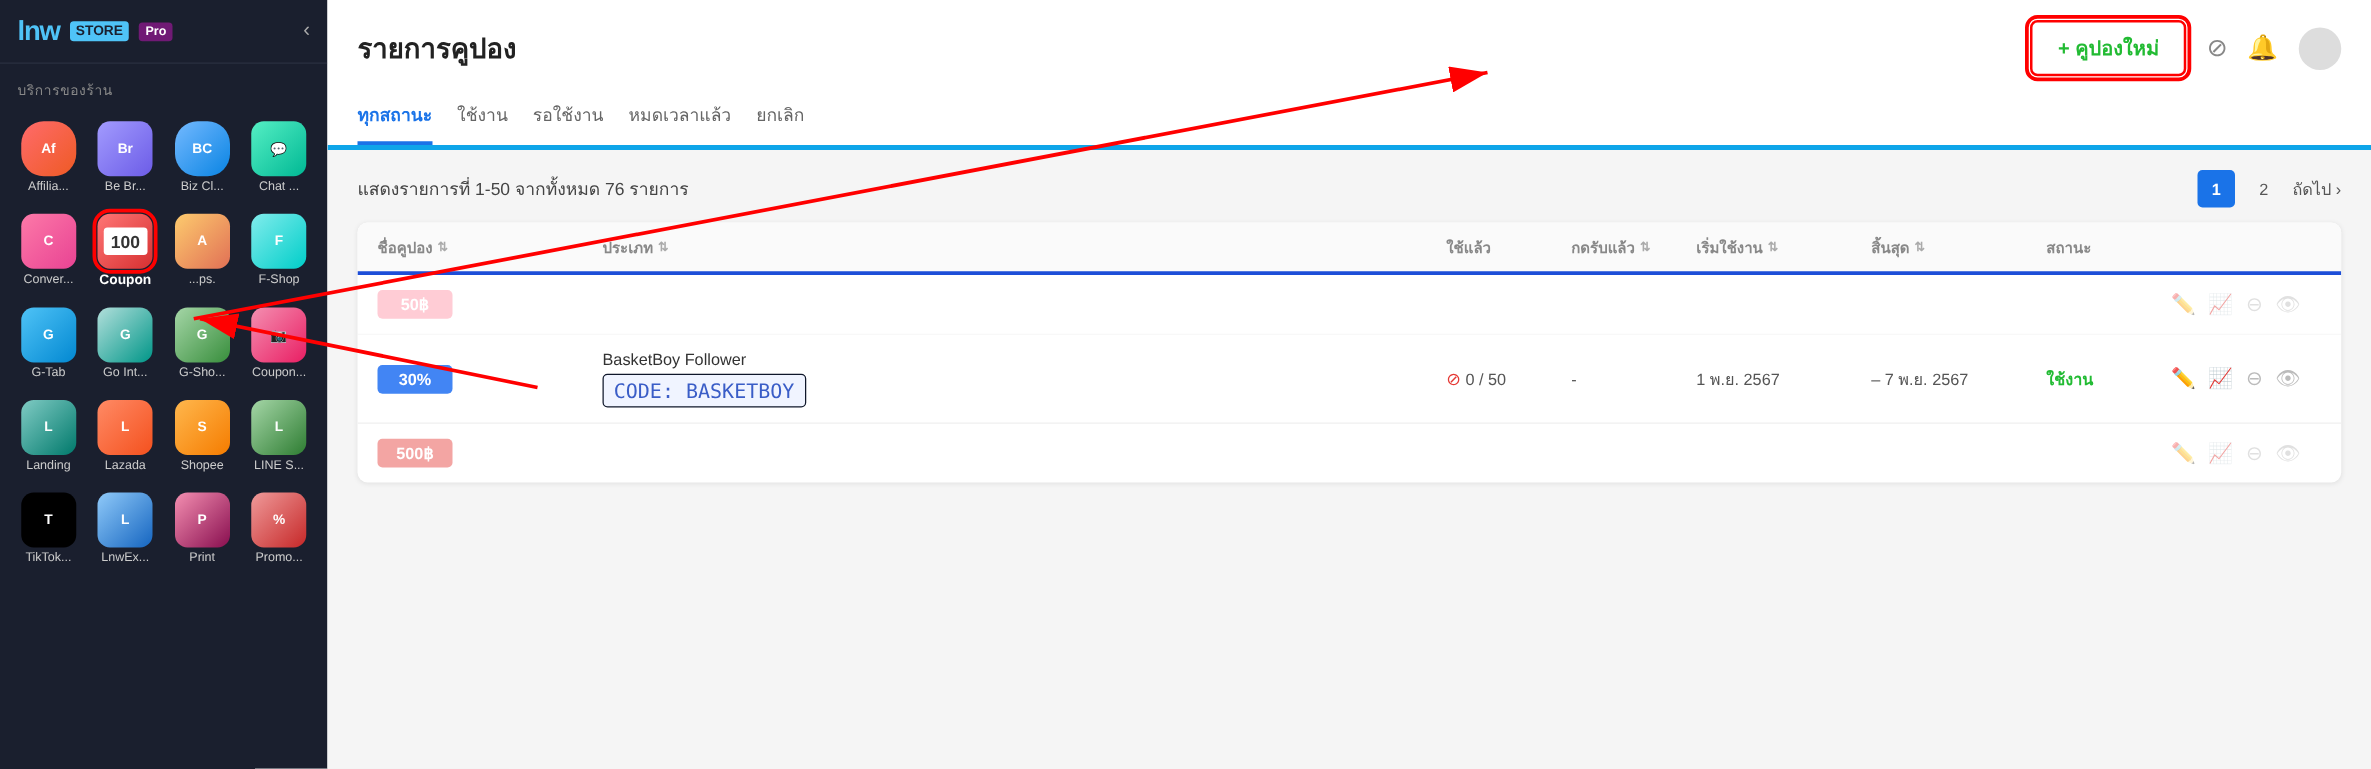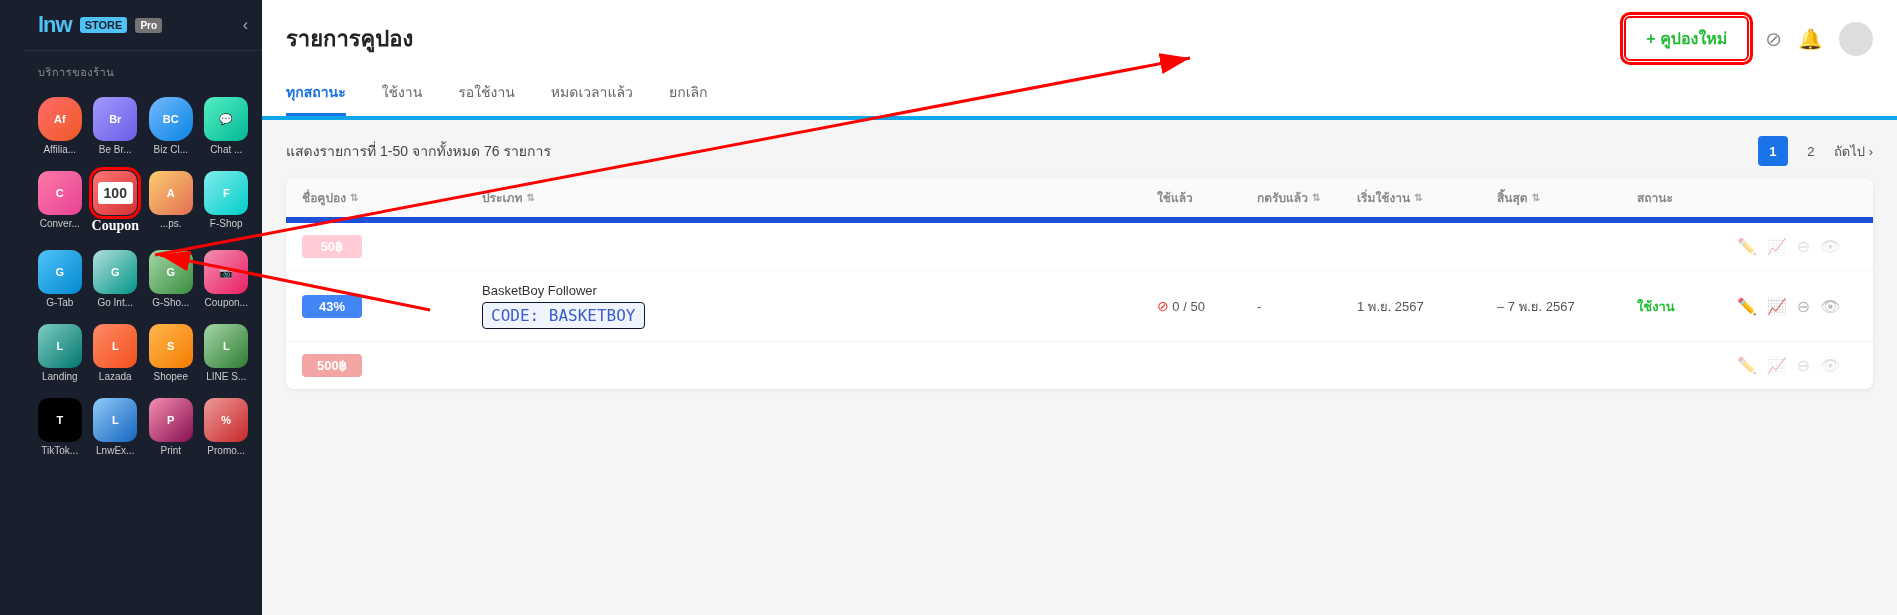--- a/index.html
+++ b/index.html
@@ -8,21 +8,20 @@
     
     .sidebar {
       width: 262px;
       background: #1a1f2e;
       color: #fff;
       display: flex;
       flex-direction: column;
       flex-shrink: 0;
       height: 615px;
       overflow: hidden;
-      padding-left: 24px;
     }
     .sidebar-header {
       display: flex;
       align-items: center;
       padding: 12px 14px;
       gap: 8px;
       border-bottom: 1px solid #2a3040;
     }
     .logo-lnw {
       font-weight: 900;
@@ -32,21 +31,21 @@
     }
     .logo-store {
       background: #4fc3f7;
       color: #1a1f2e;
       font-size: 11px;
       font-weight: 700;
       padding: 2px 5px;
       border-radius: 3px;
     }
     .logo-pro {
-      background: #737373;
+      background: #701a75;
       color: #fff;
       font-size: 10px;
       font-weight: 700;
       padding: 2px 5px;
       border-radius: 3px;
     }
     .sidebar-collapse {
       margin-left: auto;
       cursor: pointer;
       color: #aaa;
@@ -177,21 +176,21 @@
     .avatar-circle {
       width: 34px;
       height: 34px;
       background: #ddd;
       border-radius: 50%;
     }
 
     
     .tabs {
       display: flex;
-      gap: 36px;
+      gap: 20px;
     }
     .tab {
       padding: 8px 0 10px;
       font-size: 14px;
       color: #666;
       cursor: pointer;
       border-bottom: 3px solid transparent;
       white-space: nowrap;
     }
     .tab.active {
@@ -248,21 +247,21 @@
     .data-table {
       background: #fff;
       border-radius: 8px;
       overflow: hidden;
       box-shadow: 0 1px 4px rgba(0,0,0,0.08);
     }
     .table-header-row {
       display: grid;
       grid-template-columns: 180px 1fr 100px 100px 140px 140px 100px 120px;
       padding: 10px 16px;
-      border-bottom: 6px solid #1d4ed8;
+      border-bottom: 3px solid #1d4ed8;
       background: #fafafa;
     }
     .col-header {
       font-size: 12px;
       color: #888;
       font-weight: 600;
       display: flex;
       align-items: center;
       gap: 4px;
     }
@@ -364,21 +363,21 @@
         <span class="app-label">Chat ...</span>
       </div>
       <div class="app-item">
         <div class="app-icon icon-conversion" style="color: rgb(255, 255, 255); font-size: 11px; font-weight: 700;">C</div>
         <span class="app-label">Conver...</span>
       </div>
       <div class="app-item highlighted">
         <div class="app-icon icon-coupon">
           <span style="background:#fff;color:#333;font-size:14px;font-weight:700;padding:3px 6px;border-radius:3px;">100</span>
         </div>
-        <div style="font-size: 14px; color: rgb(255, 255, 255); font-weight: 700; text-align: left; font-family: Liberation Serif, serif;">Coupon</div>
+        <div style="font-size: 11px; color: rgb(255, 255, 255); font-weight: 700; text-align: left;">Coupon</div>
       </div>
       <div class="app-item">
         <div class="app-icon icon-apps" style="color: rgb(255, 255, 255); font-size: 11px; font-weight: 700;">A</div>
         <span class="app-label">...ps.</span>
       </div>
       <div class="app-item">
         <div class="app-icon icon-fshop" style="color: rgb(255, 255, 255); font-size: 11px; font-weight: 700;">F</div>
         <span class="app-label">F-Shop</span>
       </div>
       <div class="app-item">
@@ -485,21 +484,21 @@
             <div class="col-end"></div>
             <div></div>
             <div class="row-actions">
               <span class="action-icon">✏️</span>
               <span class="action-icon">📈</span>
               <span class="action-icon">⊖</span>
               <span class="action-icon">👁</span>
             </div>
           </div>
           <div class="table-row">
-            <div><span class="coupon-badge badge-blue">43%</span></div>
+            <div><span class="coupon-badge badge-blue">30%</span></div>
             <div><div class="col-name">BasketBoy Follower</div><div class="code-badge" style="display: inline-block; margin-top: 4px;">CODE: BASKETBOY</div></div>
             <div class="col-used"><span style="color:#e53935;font-size:14px;">⊘</span> 0 / 50</div>
             <div class="col-redeemed">-</div>
             <div class="col-start">1 พ.ย. 2567</div>
             <div class="col-end">– 7 พ.ย. 2567</div>
             <div><span class="status-active">ใช้งาน</span></div>
             <div class="row-actions">
               <span class="action-icon">✏️</span>
               <span class="action-icon">📈</span>
               <span class="action-icon">⊖</span>

